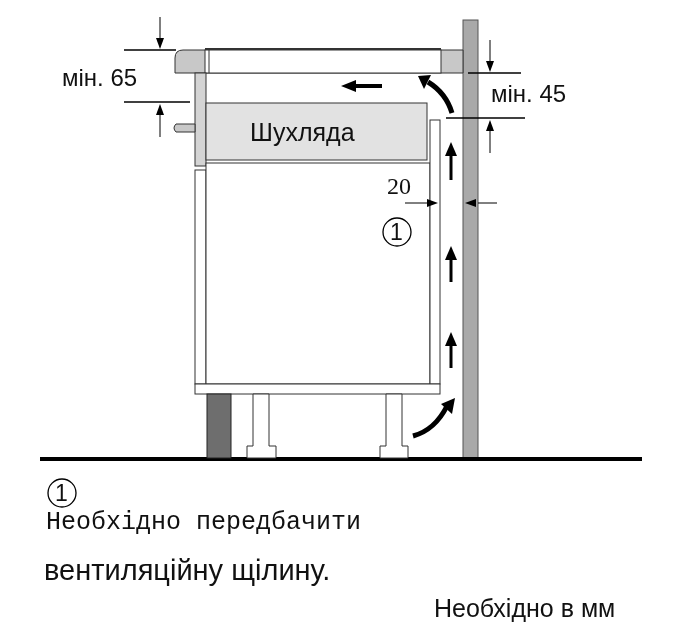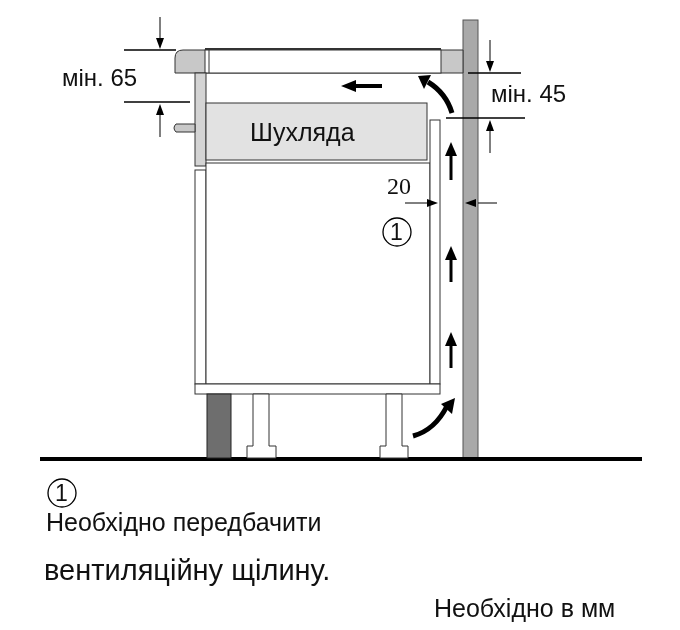--- a/index.html
+++ b/index.html
@@ -83,15 +83,15 @@
   <circle cx="62" cy="493" r="14" fill="none" stroke="#000" stroke-width="1.3"></circle>
 </svg>
 
 <div class="lbl" style="left:62px;top:64px;font-size:24px;">мін. 65</div>
 <div class="lbl" style="left:491px;top:80px;font-size:24px;text-align:right;">мін. 45</div>
 <div class="lbl" style="left:218px;top:118px;font-size:25px;margin-left:32px;">Шухляда</div>
 <div class="lbl" style="left:387px;top:173px;font-size:24px;font-family:Liberation Serif, serif;">20</div>
 <div class="lbl" style="left:390px;top:219px;font-size:23px;">1</div>
 
 <div class="lbl" style="left:55px;top:480px;font-size:23px;">1</div>
-<div class="lbl" style="left:46px;top:508px;font-size:25px;">Необхідно передбачити</div>
+<div class="lbl" style="left:46px;top:508px;font-size:25px;font-family:Liberation Mono, monospace;">Необхідно передбачити</div>
 <div class="lbl" style="left:44px;top:540px;font-size:29px;margin-top:14px;">вентиляційну щілину.</div>
 <div class="lbl" style="left:434px;top:594px;font-size:25px;">Необхідно в мм</div>
 
 </body></html>

